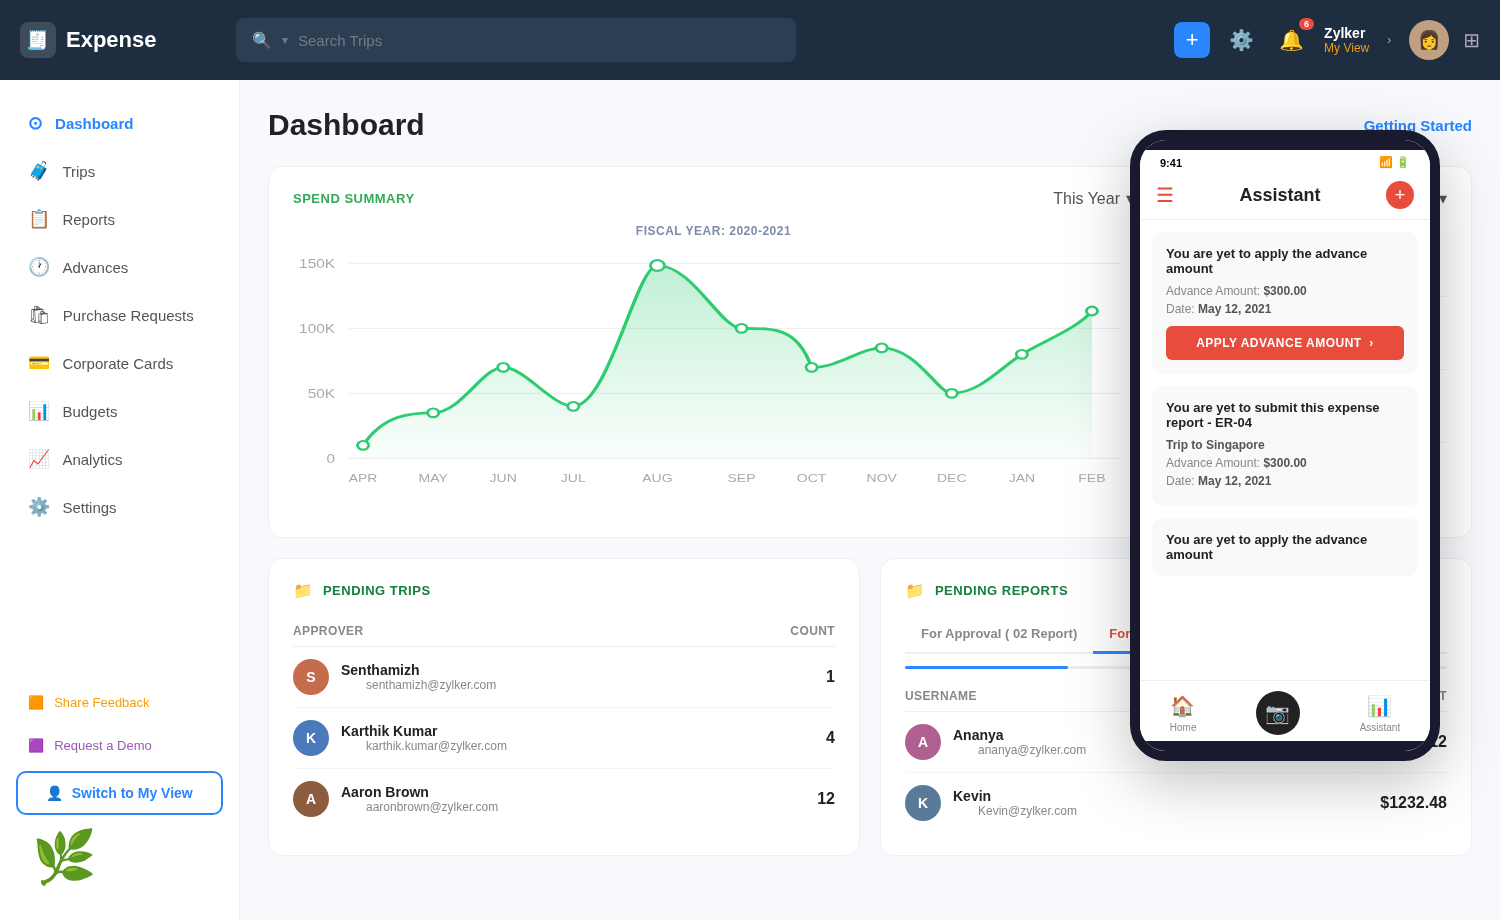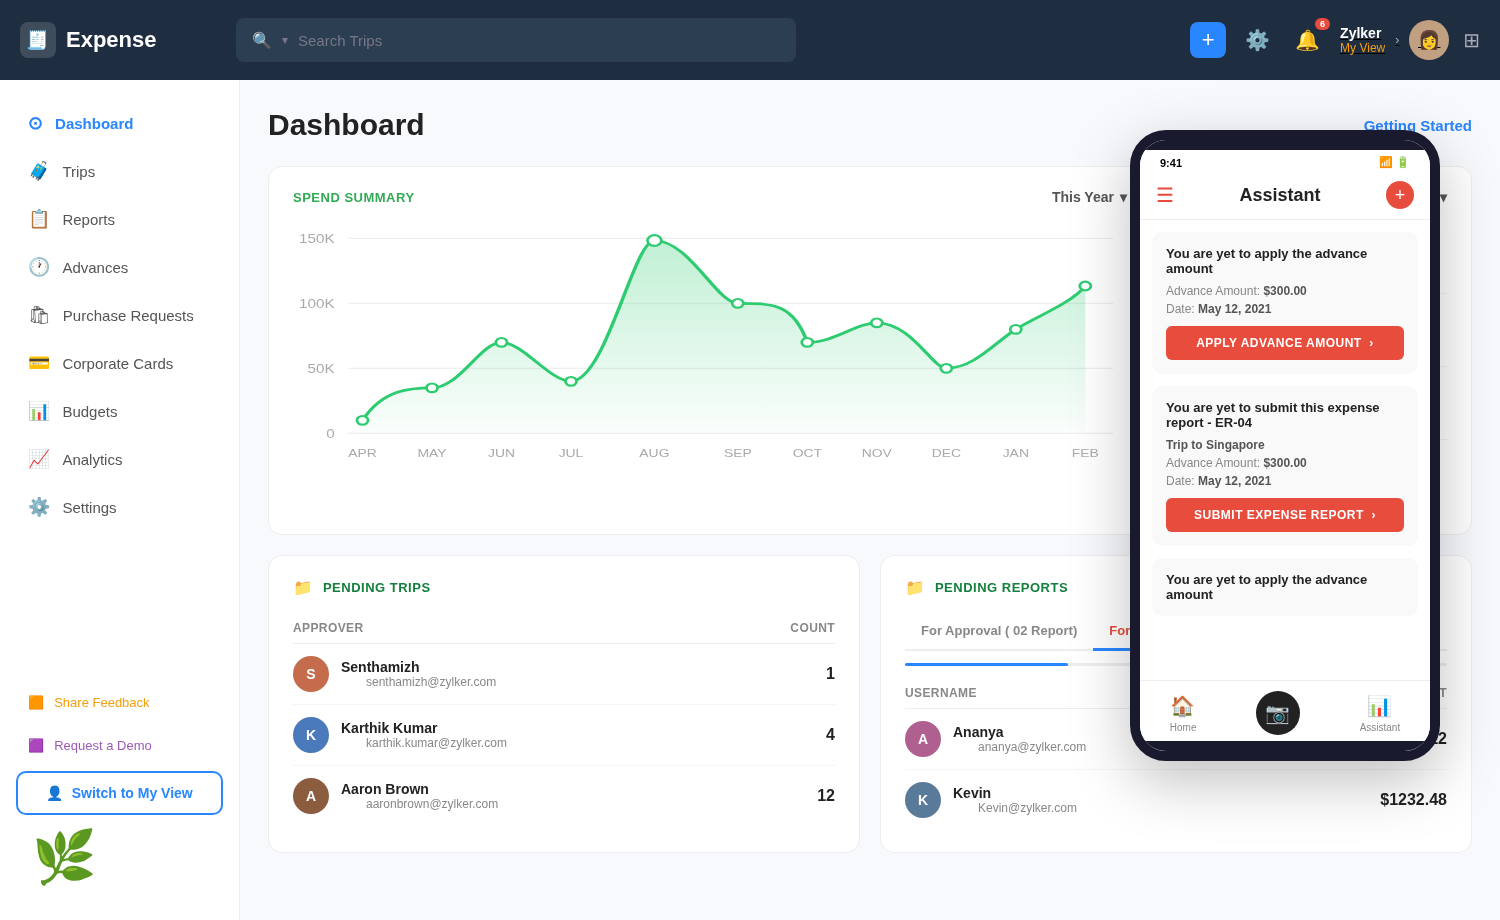--- a/index.html
+++ b/index.html
@@ -72,21 +72,21 @@
       display: flex; align-items: center; justify-content: center;
       color: #aab; font-size: 20px; cursor: pointer; position: relative;
     }
     .notif-badge {
       position: absolute; top: -4px; right: -4px;
       background: #e74c3c;
       color: white; font-size: 9px; font-weight: 700;
       border-radius: 10px; padding: 1px 5px;
     }
     .user-area {
-      display: flex; align-items: center; gap: 10px; cursor: pointer; text-decoration: underline;
+      display: flex; align-items: center; gap: 18px; cursor: pointer;
     }
     .user-name { color: white; font-size: 14px; font-weight: 600; }
     .user-view { color: #f59e0b; font-size: 12px; }
     .user-chevron { color: #aab; font-size: 12px; }
     .avatar {
       width: 40px; height: 40px; border-radius: 50%;
       background: #c0a080;
       overflow: hidden;
       display: flex; align-items: center; justify-content: center;
       font-size: 18px;
@@ -164,41 +164,41 @@
     }
     .page-header {
       display: flex; justify-content: space-between; align-items: center;
       margin-bottom: 24px;
     }
     .page-title { font-size: 30px; font-weight: 600; color: #222; }
     .getting-started { color: #2986ff; font-size: 15px; font-weight: 700; cursor: pointer; }
 
     
     .cards-row-top {
-      display: flex; gap: 20px; margin-bottom: 20px;
+      display: flex; gap: 13px; margin-bottom: 20px;
     }
     .spend-summary-card {
       flex: 1;
       background: white;
       border-radius: 14px;
       padding: 22px 24px;
       border: 1px solid #eee;
     }
     .card-header {
       display: flex; justify-content: space-between; align-items: center;
       margin-bottom: 16px;
     }
     .card-title {
       font-size: 13px; font-weight: 700; color: #3a5; letter-spacing: 0.5px;
       text-transform: uppercase;
     }
     .card-title.blue { color: #2986ff; }
     .year-selector {
       display: flex; align-items: center; gap: 6px;
-      font-size: 14px; color: #555; cursor: pointer; font-weight: bold;
+      font-size: 16px; color: #555; cursor: pointer;
     }
     .fiscal-year-label {
       text-align: center; font-size: 12px; font-weight: 600;
       color: #7c8caa; letter-spacing: 0.5px; margin-bottom: 8px;
     }
     .chart-area { position: relative; height: 260px; }
     .chart-svg { width: 100%; height: 100%; }
 
     
     .overall-summary-card {
@@ -455,20 +455,21 @@
     <div class="cards-row-top">
 
       <div class="spend-summary-card">
         <div class="card-header">
           <span class="card-title">SPEND SUMMARY</span>
           <div class="year-selector">
             <span>This Year</span>
             <span>▾</span>
           </div>
         </div>
+        <div class="fiscal-year-label">FISCAL YEAR: 2020-2021</div>
         <div class="chart-area">
           <svg class="chart-svg" viewBox="0 0 600 240" preserveAspectRatio="none">
 
             <text x="30" y="20" font-size="11" fill="#aaa" text-anchor="end">150K</text>
             <text x="30" y="80" font-size="11" fill="#aaa" text-anchor="end">100K</text>
             <text x="30" y="140" font-size="11" fill="#aaa" text-anchor="end">50K</text>
             <text x="30" y="200" font-size="11" fill="#aaa" text-anchor="end">0</text>
 
             <line x1="40" y1="16" x2="590" y2="16" stroke="#eee" stroke-width="1"></line>
             <line x1="40" y1="76" x2="590" y2="76" stroke="#eee" stroke-width="1"></line>
@@ -671,23 +672,20 @@
 
     <div class="notification-card">
       <div class="notif-title">You are yet to submit this expense report - ER-04</div>
       <div class="notif-detail"><strong>Trip to Singapore</strong></div>
       <div class="notif-detail">
         <span>Advance Amount: </span><strong>$300.00</strong>
       </div>
       <div class="notif-detail">
         <span>Date: </span><strong>May 12, 2021</strong>
       </div>
-      <button class="apply-btn">
-        SUBMIT EXPENSE REPORT &nbsp;›
-      </button>
     </div>
 
     <div class="notification-card" style="padding-bottom:6px;">
       <div class="notif-title">You are yet to apply the advance amount</div>
     </div>
   </div>
 
   <div class="phone-bottom-nav">
     <div class="phone-nav-item">
       <span class="nav-icon">🏠</span>

